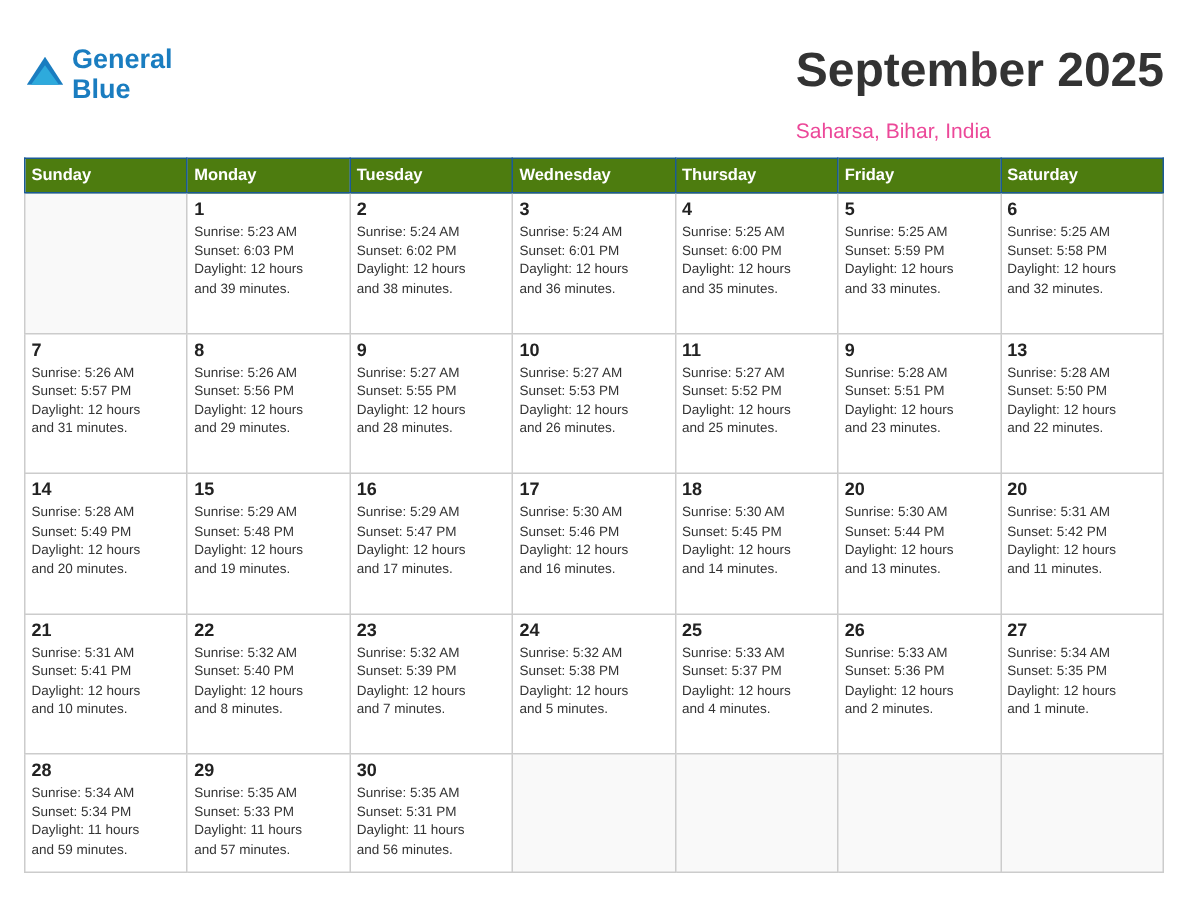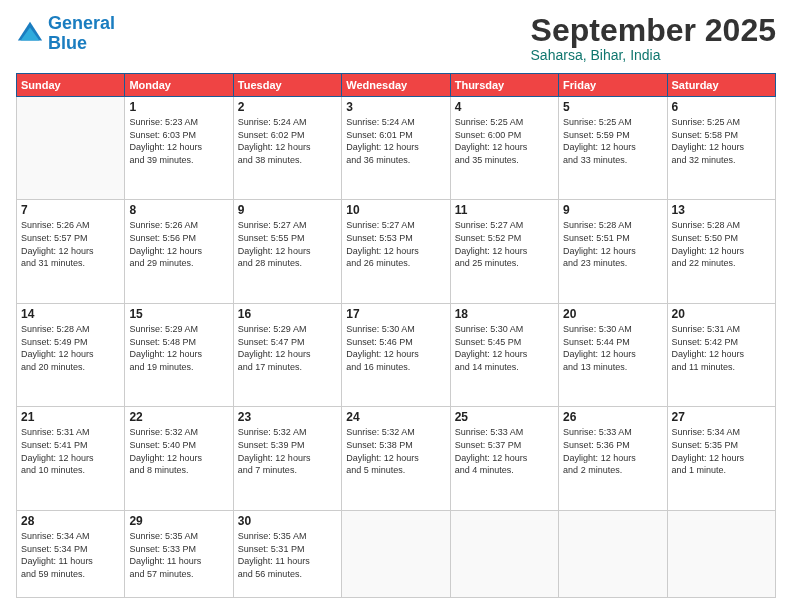--- a/index.html
+++ b/index.html
@@ -6,21 +6,21 @@
     body {
       width: 792px;
       height: 612px;
       background: #fff;
       font-family: Arial, Helvetica, sans-serif;
       overflow: hidden;
     }
     .page {
       width: 792px;
       height: 612px;
-      padding: 14px 16px;
+      padding: 30px 16px;
       display: flex;
       flex-direction: column;
     }
     .header {
       display: flex;
       justify-content: space-between;
       align-items: flex-start;
       margin-bottom: 10px;
     }
     .logo {
@@ -45,32 +45,32 @@
       text-align: left;
     }
     .month-title {
       font-size: 32px;
       font-weight: bold;
       color: #333;
       line-height: 1;
     }
     .location {
       font-size: 14px;
-      color: #0f766e;
-      margin-top: 1px;
+      color: #ec4899;
+      margin-top: 17px;
     }
     .calendar {
       flex: 1;
       border: 1px solid #ccc;
       border-collapse: collapse;
       width: 100%;
       table-layout: fixed;
     }
     .calendar th {
-      background-color: #ef4444;
+      background-color: #4d7c0f;
       color: #fff;
       font-size: 11px;
       font-weight: bold;
       padding: 5px 4px;
       text-align: left;
       border: 1px solid #1a5a96;
     }
     .calendar td {
       border: 1px solid #ccc;
       vertical-align: top;

